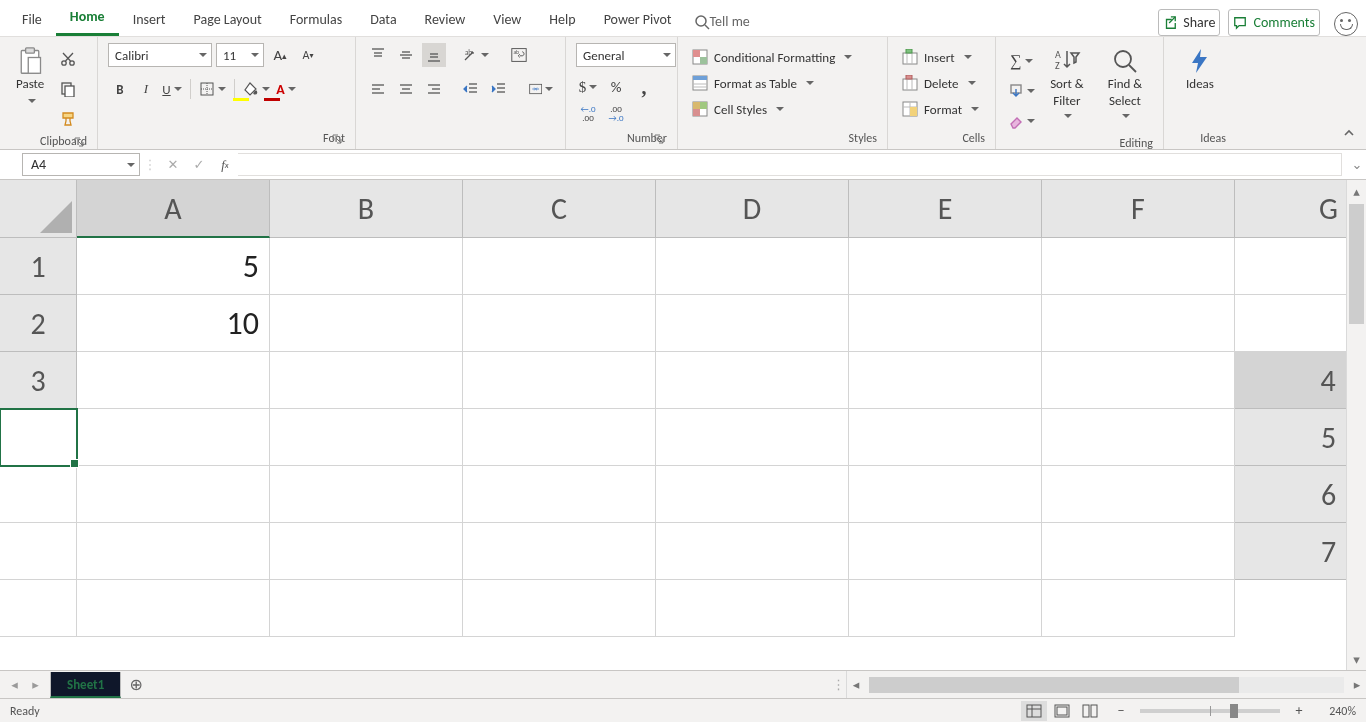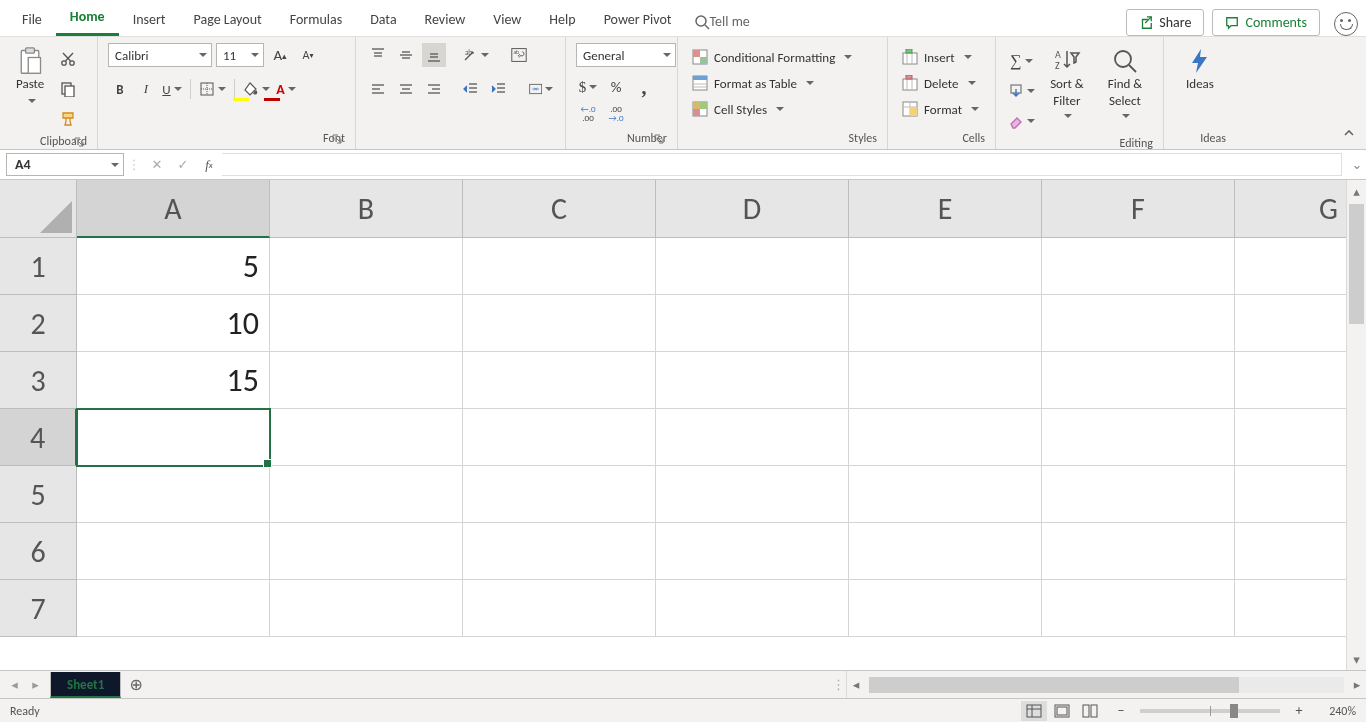--- a/index.html
+++ b/index.html
@@ -3,21 +3,21 @@
 <meta charset="utf-8">
 <style>
   * { box-sizing: border-box; margin: 0; padding: 0; font-family: "Segoe UI", Calibri, Arial, sans-serif; }
   html,body { width:1366px; height:722px; overflow:hidden; background:#fff; font-size:13px; color:#333;}
   
   
   .tabstrip { display:flex; align-items:flex-end; height:36px; padding:0 8px; background:#fff; user-select:none; }
   .tab { padding:6px 14px 8px; font-size:14px; color:#444; cursor:pointer; }
   .tab.active { color:#1a7f37; border-bottom:3px solid #1a7f37; font-weight:600; }
   .tabstrip .spacer { flex:1; }
-  .btn-share,.btn-comments { border:1px solid #bbb; border-radius:3px; padding:4px 12px; margin-left:8px; font-size:14px; color:#333; display:flex; align-items:center; gap:6px; cursor:pointer; background:#fff;}
+  .btn-share,.btn-comments { border:1px solid #bbb; border-radius:3px; padding:4px 4px; margin-left:8px; font-size:14px; color:#333; display:flex; align-items:center; gap:6px; cursor:pointer; background:#fff;}
   .btn-comments { color:#1a7f37;}
   .smiley { width:24px; height:24px; margin-left:14px; border:1.5px solid #666; border-radius:50%; position:relative;}
   .smiley::before{content:"";position:absolute;top:6px;left:5px;width:3px;height:3px;background:#666;border-radius:50%;box-shadow:8px 0 #666;}
   .smiley::after{content:"";position:absolute;bottom:5px;left:5px;width:11px;height:5px;border:1.5px solid #666;border-top:none;border-radius:0 0 10px 10px;}
   .tellme { display:flex; align-items:center; padding:6px 8px; color:#666; font-size:14px;}
   .tellme svg{width:16px;height:16px;}
   
   
   .ribbon { height:114px; background:#f3f2f1; border-top:1px solid #e1dfdd; border-bottom:1px solid #c8c6c4; display:flex; position:relative;}
   .group { border-right:1px solid #d9d7d5; padding:4px 10px 0; display:flex; flex-direction:column; justify-content:space-between; position:relative;}
@@ -34,21 +34,21 @@
   .big-btn { display:flex; flex-direction:column; align-items:center; justify-content:flex-start; padding:4px 6px 0; cursor:pointer; font-size:13px; color:#333; gap:2px; text-align:center; line-height:1.15;}
   .big-btn svg{width:28px;height:28px;}
   .menu-btn { display:flex; align-items:center; gap:6px; padding:2px 4px; font-size:13px; cursor:pointer; color:#333;}
   .menu-btn svg{width:16px;height:16px;}
   .collapse-caret { position:absolute; right:10px; bottom:6px; cursor:pointer;}
   .bold{font-weight:bold;} .italic{font-style:italic;font-family:Georgia,serif;}
   .underline{text-decoration:underline;}
   
   
   .fxbar { height:30px; border-bottom:1px solid #c8c6c4; display:flex; align-items:stretch; background:#fff;}
-  .namebox { width:118px; border:1px solid #b7b5b2; margin:3px 0 3px 6px; display:flex; align-items:center; padding:0 4px 0 8px; font-size:14px; cursor:text;font-weight:bold;}
+  .namebox { width:118px; border:1px solid #b7b5b2; margin:3px 0 3px 22px; display:flex; align-items:center; padding:0 4px 0 8px; font-size:14px; cursor:text;}
   .namebox .dd-caret{margin-left:auto;border:4px solid transparent;border-top-color:#666;transform:translateY(2px);}
   .fx-sep { width:20px; display:flex; align-items:center; justify-content:center; color:#ccc;}
   .fx-btn { width:26px; display:flex; align-items:center; justify-content:center; color:#aaa; cursor:pointer;}
   .fx-btn.fx { color:#555; font-style:italic; font-family:Georgia,serif;}
   .fx-input { flex:1; border:1px solid #e1dfdd; border-left:none; margin:3px 6px 3px 0; padding:0 6px; display:flex; align-items:center;}
   .fx-expand { width:18px; display:flex; align-items:center; justify-content:center; color:#888; cursor:pointer;}
   
   
   .gridwrap { position:absolute; top:180px; left:0; right:0; bottom:52px; overflow:hidden;}
   .grid { display:grid; grid-template-columns:77px repeat(6,193px) 188px; grid-template-rows:58px repeat(7,57px); font-family:Calibri,Arial,sans-serif;}
@@ -495,21 +495,20 @@
       <div class="cell"></div>
       <div class="rowhdr">2</div>
       <div class="cell">10</div>
       <div class="cell"></div>
       <div class="cell"></div>
       <div class="cell"></div>
       <div class="cell"></div>
       <div class="cell"></div>
       <div class="cell"></div>
       <div class="rowhdr">3</div>
-      <div class="cell">15</div>
       <div class="cell"></div>
       <div class="cell"></div>
       <div class="cell"></div>
       <div class="cell"></div>
       <div class="cell"></div>
       <div class="cell"></div>
       <div class="rowhdr sel">4</div>
       <div class="cell active"></div>
       <div class="cell"></div>
       <div class="cell"></div>

